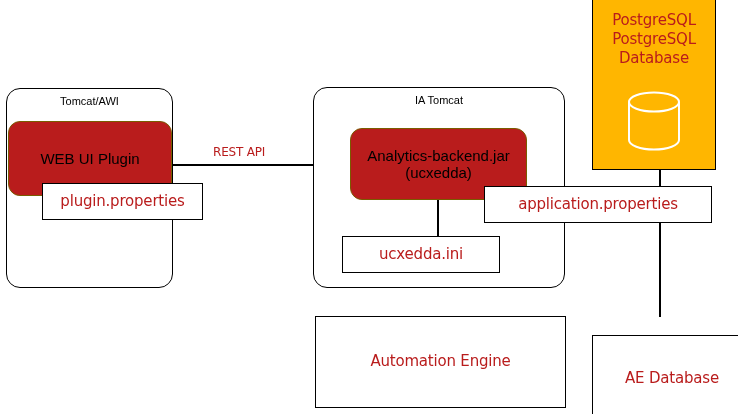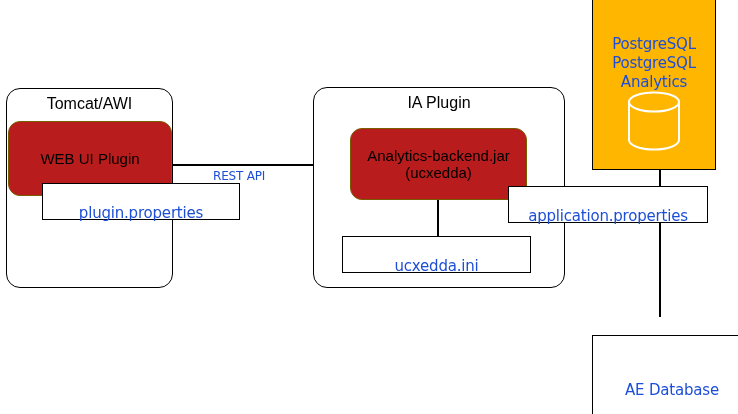--- a/index.html
+++ b/index.html
@@ -68,32 +68,31 @@
     white-space: nowrap;
   }
 
   
   .t-sans {
     font-family: "Liberation Sans", sans-serif;
     color: #000000;
   }
   .t-narrow {
     font-family: "DejaVu Sans", sans-serif;
-    color: #1d4ed8;
+    color: #b91c1c;
     letter-spacing: -0.2px;
-    margin-top: 24px;
   }
 
   .container-title {
     position: absolute;
     top: 6px;
     left: 0;
     right: 0;
     text-align: center;
-    font-size: 16px;
+    font-size: 11px;
   }
 
   .box-text {
     font-size: 15px;
     line-height: 1.15;
   }
 
   
   #tomcat-container   { left: 6px;   top: 88px;  width: 167px; height: 200px; }
   #ia-container       { left: 313px; top: 87px;  width: 252px; height: 201px; }
@@ -111,60 +110,60 @@
   }
   #db-cylinder {
     position: absolute;
     left: 50%;
     transform: translateX(-50%);
     top: 104px;
     width: 58px;
     height: 60px;
   }
 
-  #plugin-properties      { left: 42px;  top: 183px; width: 198px; height: 37px; z-index: 6; text-align: center; }
-  #application-properties { left: 508px; top: 186px; width: 200px; height: 37px; z-index: 6; }
-  #ucxedda-ini            { left: 342px; top: 236px; width: 189px; height: 37px; z-index: 5; text-decoration: underline; }
+  #plugin-properties      { left: 42px;  top: 183px; width: 161px; height: 37px; z-index: 6; text-align: center; }
+  #application-properties { left: 484px; top: 186px; width: 228px; height: 37px; z-index: 6; }
+  #ucxedda-ini            { left: 342px; top: 236px; width: 158px; height: 37px; z-index: 5; }
 
   #automation-engine  { left: 315px; top: 316px; width: 251px; height: 92px; }
   #ae-database        { left: 592px; top: 335px; width: 160px; height: 88px; }
 
   
   #rest-api-line      { left: 172px; top: 164px; width: 142px; }
   #rest-api-label     { left: 213px; top: 145px; font-size: 12px; }
   #backend-to-ini     { left: 437px; top: 199px; height: 38px; }
   #postgres-to-aedb   { left: 659px; top: 169px; height: 148px; }
 </style>
 </head>
 <body>
 
 <div id="canvas">
 
   <div class="container-box" id="tomcat-container">
     <div class="container-title t-sans">Tomcat/AWI</div>
   </div>
 
   <div class="container-box" id="ia-container">
-    <div class="container-title t-sans">IA Plugin</div>
+    <div class="container-title t-sans">IA Tomcat</div>
   </div>
 
   <div class="orange-round" id="web-ui-plugin">
     <span class="box-text t-sans">WEB UI Plugin</span>
   </div>
 
   <div class="orange-round" id="analytics-backend">
     <span class="box-text t-sans">Analytics-backend.jar</span>
     <span class="box-text t-sans">(ucxedda)</span>
   </div>
 
   <div class="orange-square" id="postgres-box">
     <div id="postgres-title" class="t-narrow">
       <div>PostgreSQL</div>
       <div>PostgreSQL</div>
-      <div>Analytics</div>
+      <div>Database</div>
     </div>
     <svg id="db-cylinder" viewBox="0 0 58 60">
       <ellipse cx="29" cy="11" rx="25" ry="9.5" fill="none" stroke="#ffffff" stroke-width="2"></ellipse>
       <path d="M4,11 L4,49" fill="none" stroke="#ffffff" stroke-width="2"></path>
       <path d="M54,11 L54,49" fill="none" stroke="#ffffff" stroke-width="2"></path>
       <path d="M4,49 A25,9.5 0 0 0 54,49" fill="none" stroke="#ffffff" stroke-width="2"></path>
     </svg>
   </div>
 
   <div class="connector-h" id="rest-api-line"></div>
@@ -179,18 +178,21 @@
   </div>
 
   <div class="plain-box" id="application-properties">
     <span class="box-text t-narrow">application.properties</span>
   </div>
 
   <div class="plain-box" id="ucxedda-ini">
     <span class="box-text t-narrow">ucxedda.ini</span>
   </div>
 
+  <div class="plain-box" id="automation-engine">
+    <span class="box-text t-narrow">Automation Engine</span>
+  </div>
 
   <div class="plain-box" id="ae-database">
     <span class="box-text t-narrow">AE Database</span>
   </div>
 
 </div>
 
 </body></html>

